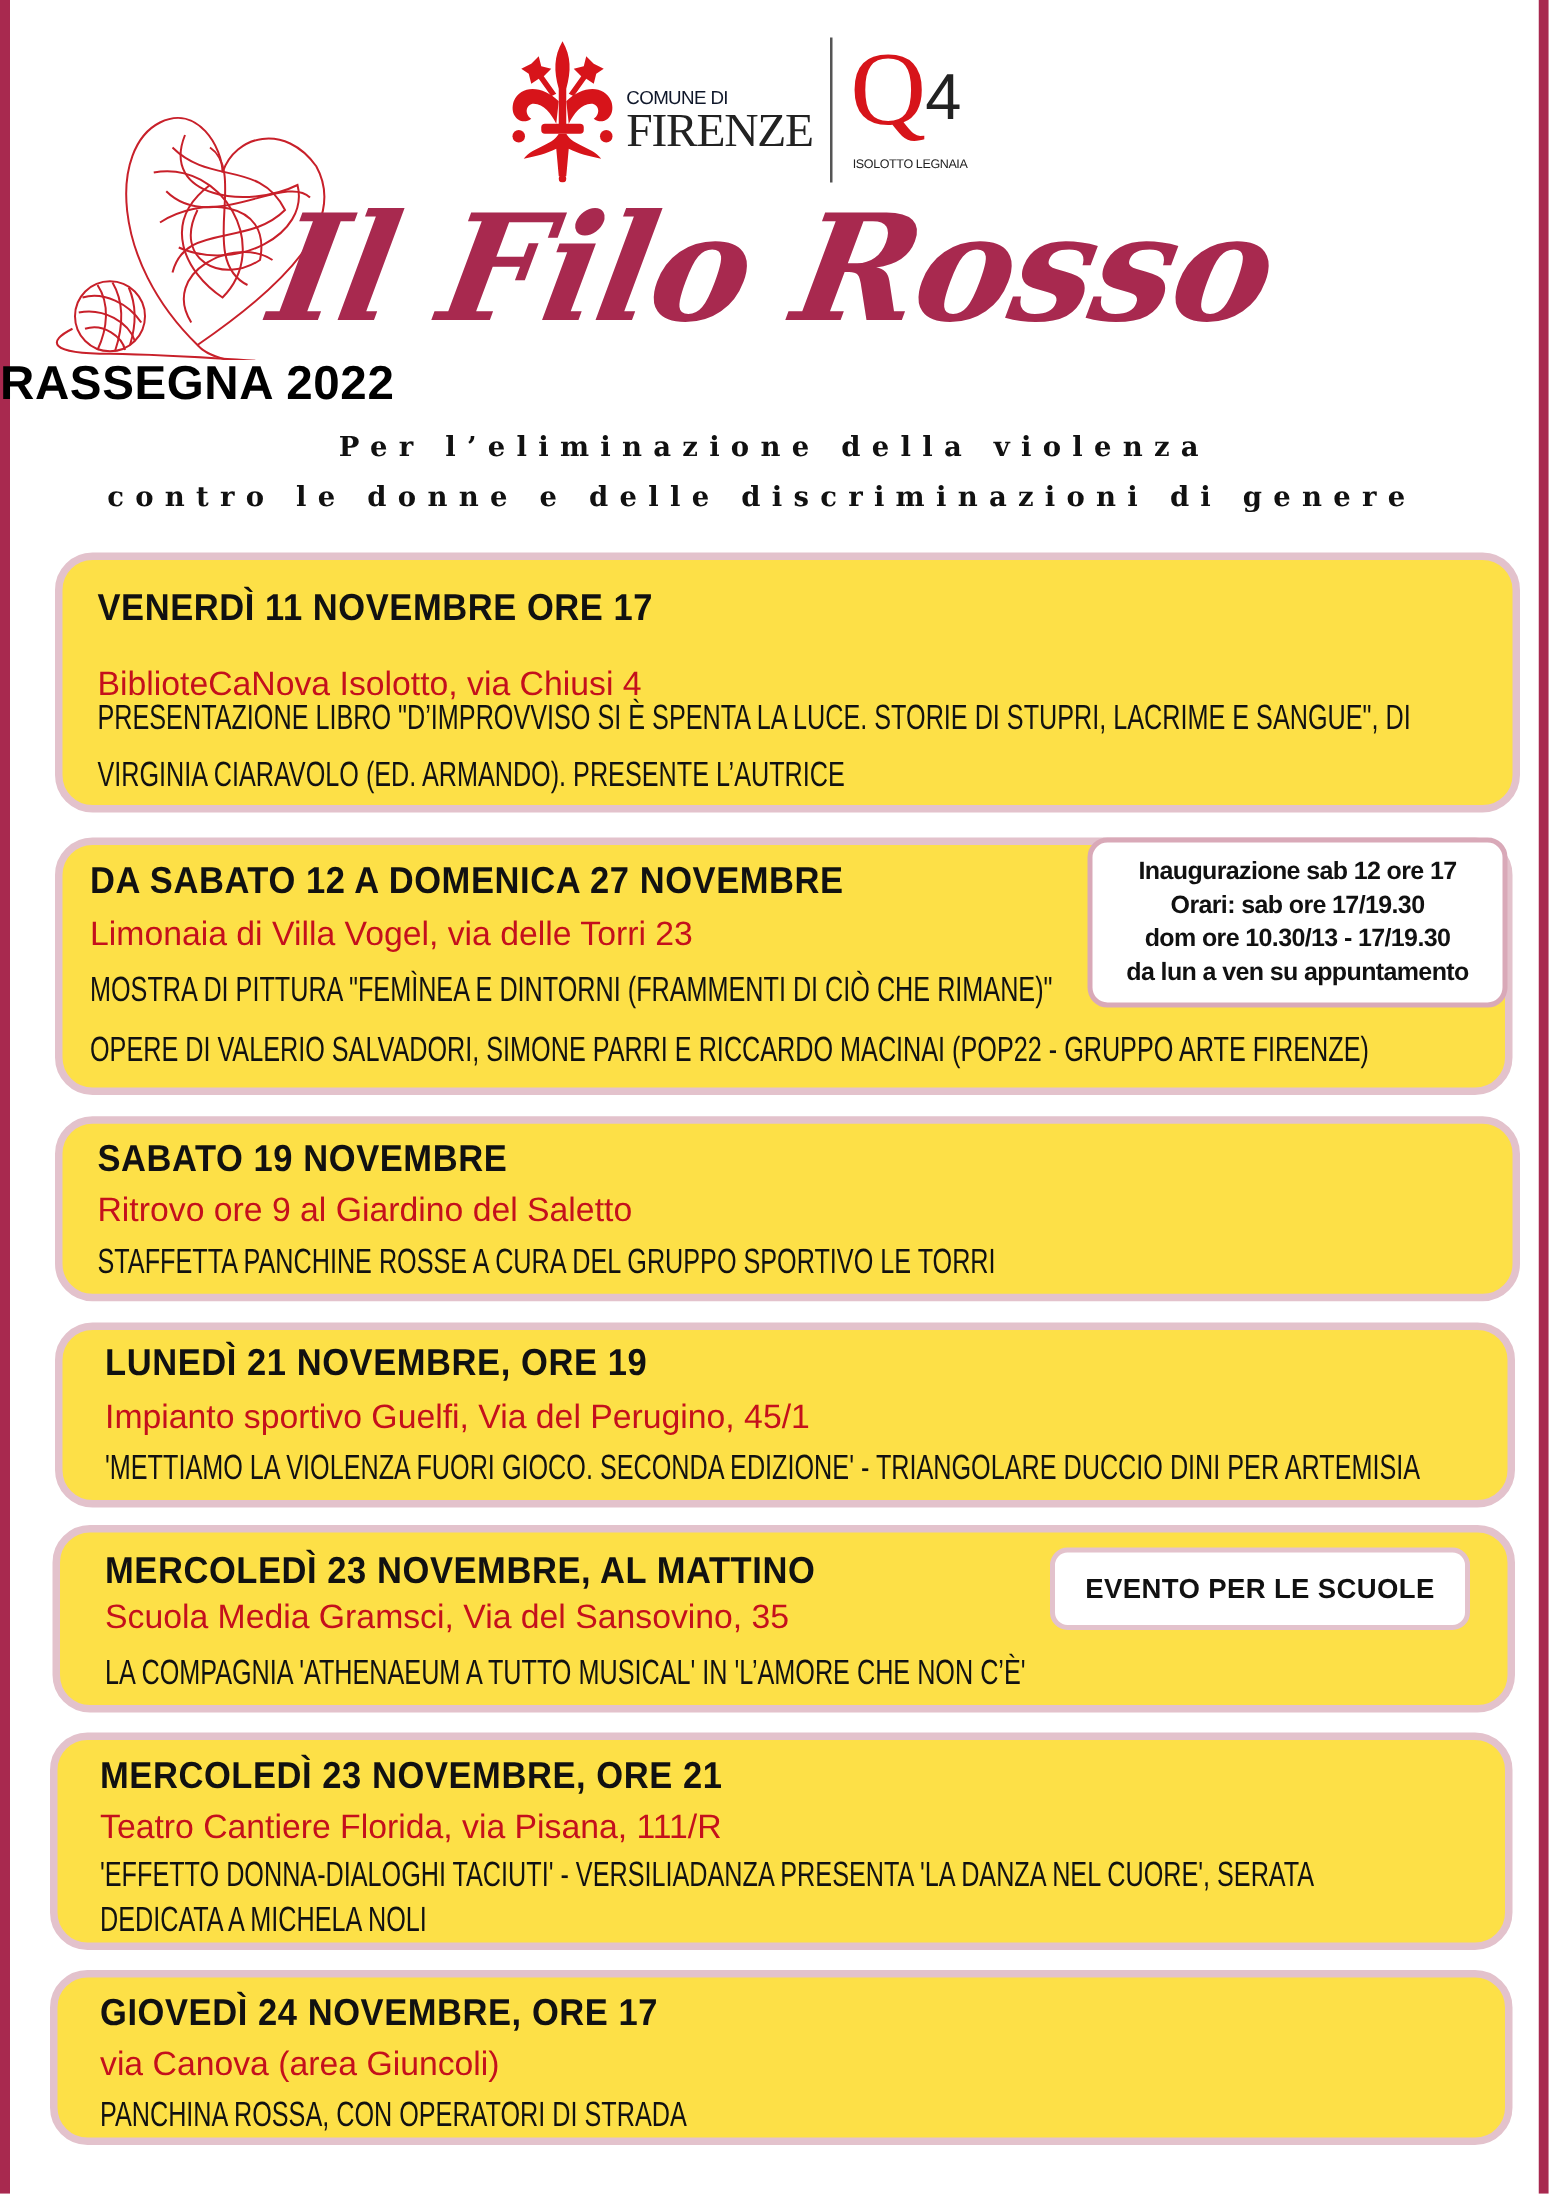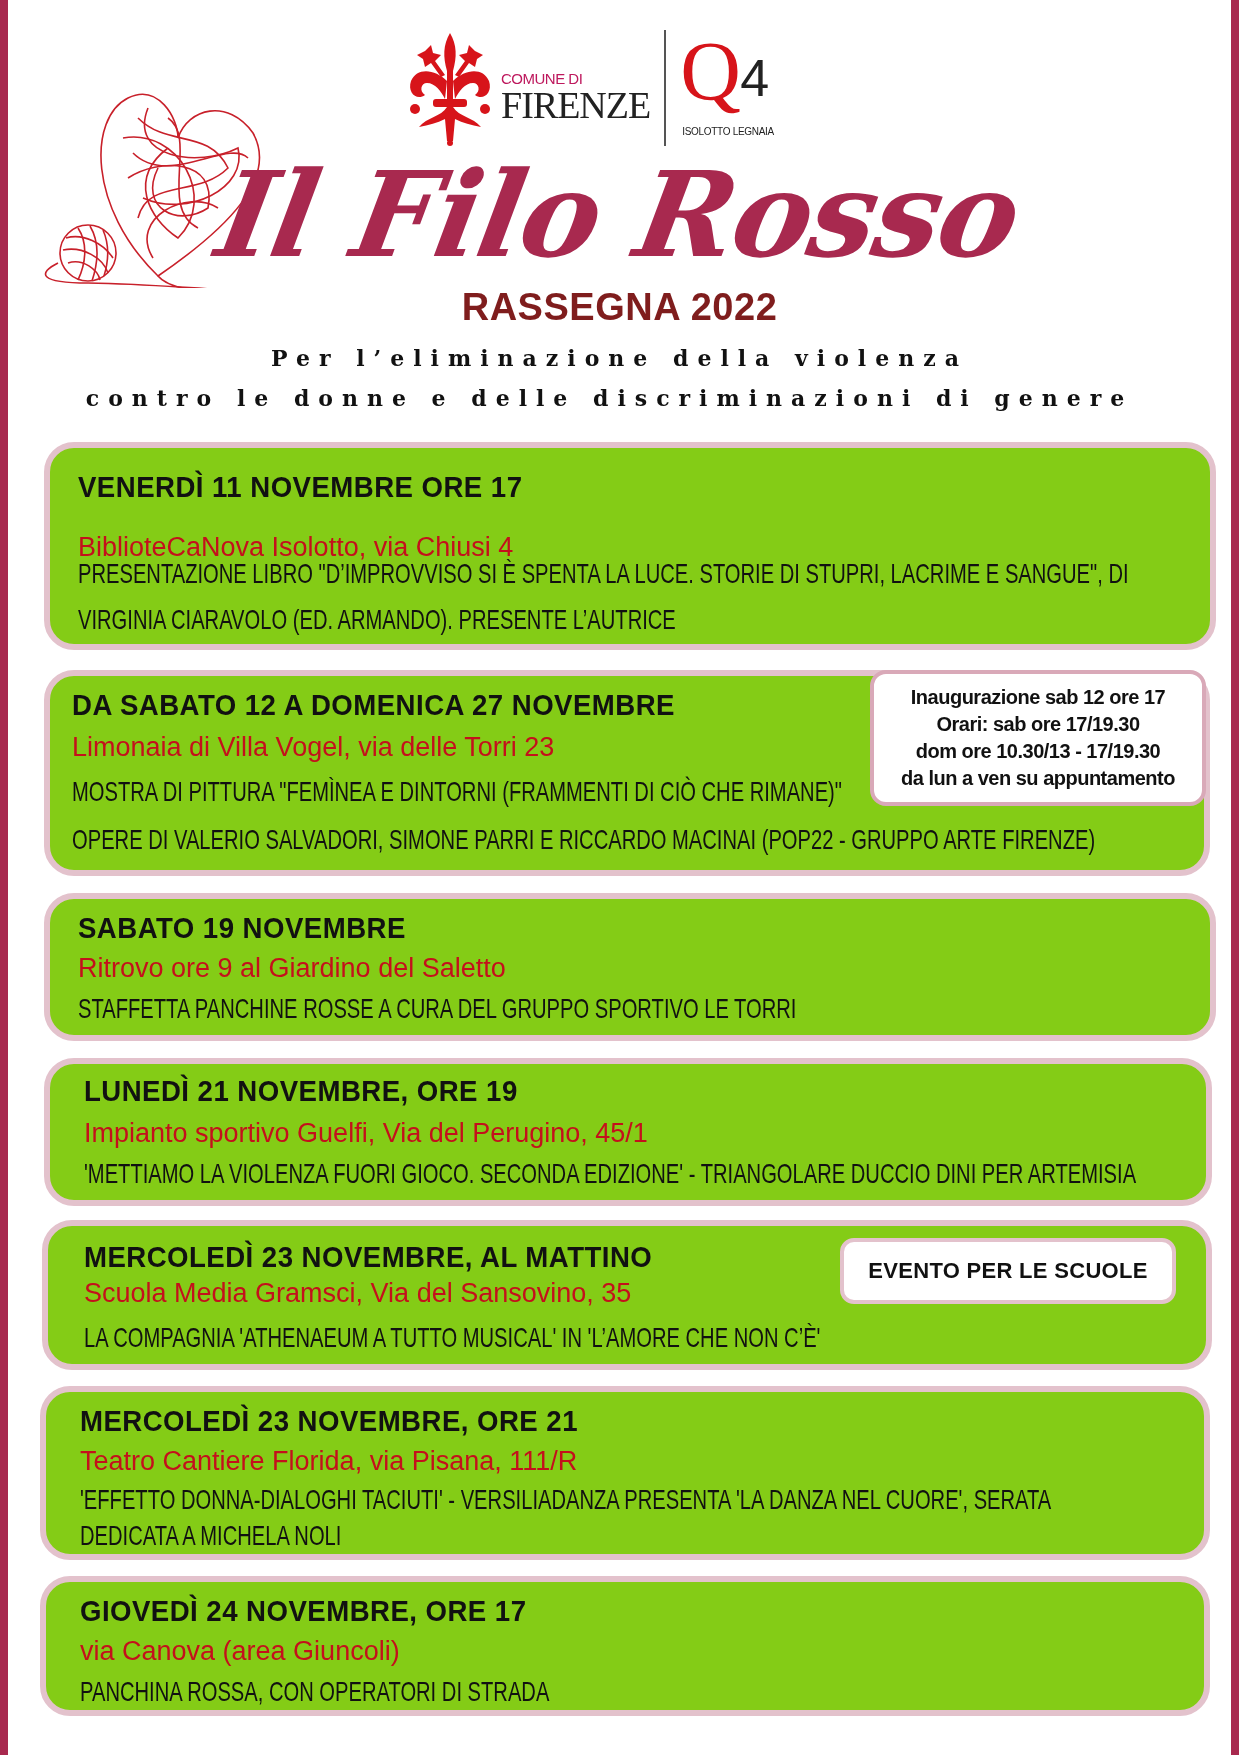--- a/index.html
+++ b/index.html
@@ -9,51 +9,51 @@
   .frame-left, .frame-right {
     position: absolute; top: 0; width: 8px; height: 1755px; background: #a8294f;
   }
   .frame-left { left: 0; }
   .frame-right { right: 0; }
 
   
   .logo-block { position: absolute; left: 405px; top: 28px; height: 120px; display: flex; align-items: center; }
   .lily { width: 90px; height: 115px; }
   .comune { margin-left: 6px; margin-top: 18px; line-height: 1; }
-  .comune-small { font-family: "Liberation Sans", sans-serif; font-size: 15px; color: #be185d; letter-spacing: -0.5px; }
+  .comune-small { font-family: "Liberation Sans", sans-serif; font-size: 15px; color: #0f172a; letter-spacing: -0.5px; }
   .comune-big { font-family: "Liberation Serif", serif; font-size: 38px; color: #222; letter-spacing: -1px; }
   .logo-divider { width: 2px; height: 116px; background: #555; margin: 0 14px 0 14px; }
   .q4 { position: relative; width: 150px; height: 116px; }
   .q4-q { position: absolute; left: 0; top: 0; font-family: "Liberation Serif", serif; font-size: 84px; color: #d7141a; line-height: 1; }
   .q4-num { position: absolute; left: 60px; top: 22px; font-family: "Liberation Sans", sans-serif; font-size: 52px; color: #222; line-height: 1; }
   .q4-sub { position: absolute; left: 2px; top: 96px; font-size: 10px; color: #222; white-space: nowrap; letter-spacing: -0.3px; }
 
   .heart-art { position: absolute; left: 28px; top: 58px; width: 250px; height: 230px; }
 
   .script-title {
     position: absolute; left: 220px; top: 140px; width: 800px; height: 150px;
     font-family: "DejaVu Serif", serif; font-style: italic; font-weight: bold;
     font-size: 118px; color: #a8294f; letter-spacing: -2px; line-height: 150px; white-space: nowrap;
     transform: skewX(-10deg);
   }
 
   .rassegna {
-    position: absolute; left: 0; width: 1239px; top: 286px; text-align: center;
-    font-family: "Liberation Sans", sans-serif; font-weight: bold; font-size: 38px; color: #7f1d1d; letter-spacing: 0.5px;
+    position: absolute; left: 0; width: 1239px; top: 286px; text-align: left;
+    font-family: "Liberation Sans", sans-serif; font-weight: bold; font-size: 38px; color: #000000; letter-spacing: 0.5px;
   }
   .subtitle {
     position: absolute; left: 0; width: 1239px; text-align: center;
     font-family: "DejaVu Serif", serif; font-weight: bold; font-size: 22px; color: #111; letter-spacing: 9px;
   }
   .subtitle.l1 { top: 345px; padding-left: 0px; }
   .subtitle.l2 { top: 385px; padding-right: 20px; }
 
   
   .card {
-    position: absolute; border: 6px solid #e3c2cc; border-radius: 30px; background: #84cc16;
+    position: absolute; border: 6px solid #e3c2cc; border-radius: 30px; background: #fde047;
   }
   .card .date {
     position: absolute; font-family: "Liberation Sans", sans-serif; font-weight: bold;
     font-size: 30px; color: #111; letter-spacing: 0.5px; white-space: nowrap;
     transform: scaleX(0.92); transform-origin: left center;
   }
   .card .place {
     position: absolute; font-family: "Liberation Sans", sans-serif; font-size: 27px; color: #c4101c; white-space: nowrap;
   }
   .card .desc {

